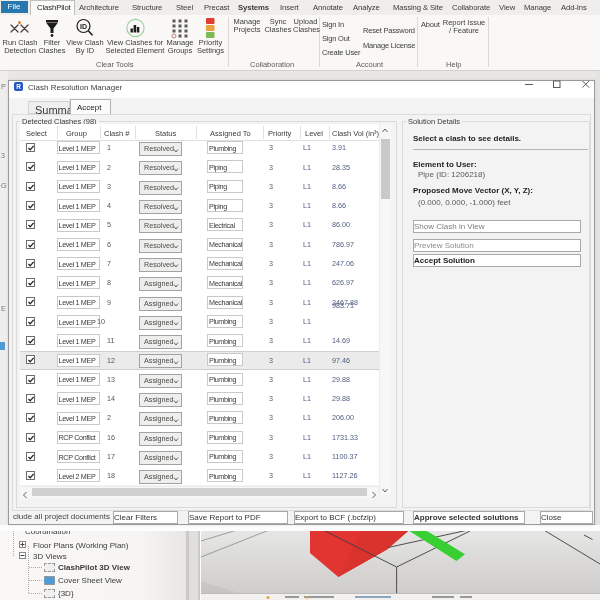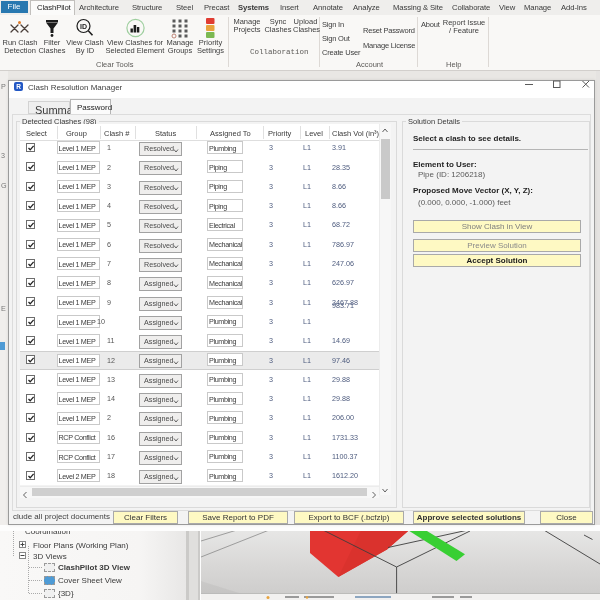--- a/index.html
+++ b/index.html
@@ -10,21 +10,21 @@
 .cb{position:absolute;width:9px;height:9px;background:#fff;border:1px solid #6d6d6d;}
 .cb svg{position:absolute;left:0px;top:0px;}
 .tb{position:absolute;background:#fff;border:1px solid #c9c9c9;font-size:7.2px;letter-spacing:-0.35px;color:#3a3a3a;padding:1.5px 0 0 1px;white-space:nowrap;overflow:hidden;line-height:9px;height:13px;}
 .dd{position:absolute;width:43px;height:14px;background:#efeeed;border:1px solid #a2a2a2;font-size:7.2px;color:#4a4a4a;padding:2px 0 0 4px;line-height:8px;}
 .dd .chev{position:absolute;right:2.5px;top:5.5px;}
 .hdr{position:absolute;top:128.5px;font-size:7.5px;color:#3b3b3b;white-space:nowrap;}
 .gl{position:absolute;font-size:7.5px;color:#5d5b58;white-space:nowrap;}
 .rl{position:absolute;font-size:7.5px;color:#3d3d3d;white-space:nowrap;text-align:center;line-height:8.4px;}
 .al{position:absolute;font-size:7.5px;letter-spacing:-0.2px;color:#3d3d3d;white-space:nowrap;}
 .tab{position:absolute;font-size:7.7px;letter-spacing:-0.1px;color:#3a3a3a;white-space:nowrap;top:3.2px;}
-.btn{position:absolute;background:#fef9c3;border:1px solid #a9a9a9;font-size:8px;color:#333;text-align:center;}
+.btn{position:absolute;background:#ffffff;border:1px solid #a9a9a9;font-size:8px;color:#333;}
 .gb{position:absolute;border:1px solid #dadada;}
 .gbl{position:absolute;font-size:7.5px;color:#3a3a3a;background:#f3f3f3;padding:0 2px;white-space:nowrap;}
 .b{font-weight:bold;}
 .tree{position:absolute;font-size:8px;color:#3b3b3b;white-space:nowrap;}
 </style></head>
 <body>
 
 <div class="abs" style="left:0;top:0;width:600px;height:15px;background:#efeeec;"></div>
 <div class="abs" style="left:0.5px;top:0.5px;width:27px;height:12.5px;background:#2878b0;color:#fff;font-size:8px;text-align:center;line-height:12.5px;">File</div>
 <div class="abs" style="left:30px;top:0px;width:45px;height:15px;background:#fbfbfa;border:1px solid #c2c0bd;border-bottom:none;"></div>
@@ -93,21 +93,21 @@
 <div class="rl" style="left:38px;top:39px;width:28px;">Filter<br>Clashes</div>
 <div class="rl" style="left:66px;top:39px;width:38px;">View Clash<br>By ID</div>
 <div class="rl" style="left:105px;top:39px;width:60px;">View Clashes for<br>Selected Element</div>
 <div class="rl" style="left:166px;top:39px;width:28px;">Manage<br>Groups</div>
 <div class="rl" style="left:196px;top:39px;width:29px;">Priority<br>Settings</div>
 <div class="gl" style="left:96px;top:60px;">Clear Tools</div>
 
 <div class="rl" style="left:231px;top:18px;width:32px;">Manage<br>Projects</div>
 <div class="rl" style="left:264px;top:18px;width:28px;">Sync<br>Clashes</div>
 <div class="rl" style="left:293px;top:18px;width:25px;">Upload<br>Clashes</div>
-<div class="gl" style="left:250px;top:48px;font-family:Liberation Mono, monospace;">Collaboration</div>
+<div class="gl" style="left:250px;top:60px;">Collaboration</div>
 
 <div class="al" style="left:322px;top:20px;">Sign In</div>
 <div class="al" style="left:322px;top:33.5px;">Sign Out</div>
 <div class="al" style="left:322px;top:48px;">Create User</div>
 <div class="al" style="left:363px;top:26px;">Reset Password</div>
 <div class="al" style="left:363px;top:40.5px;">Manage License</div>
 <div class="gl" style="left:356px;top:60px;">Account</div>
 
 <div class="al" style="left:421px;top:19.5px;">About</div>
 <div class="rl" style="left:440px;top:18.5px;width:48px;">Report Issue<br>/ Feature</div>
@@ -199,21 +199,21 @@
 <div class="abs" style="left:28px;top:83px;font-size:8px;color:#3f3f3f;">Clash Resolution Manager</div>
 <svg class="abs" style="left:519px;top:80px;" width="75" height="10" viewBox="0 0 75 10">
   <line x1="6" y1="4.5" x2="14" y2="4.5" stroke="#5a5a5a" stroke-width="1"></line>
   <rect x="34.5" y="1" width="6.5" height="6.5" fill="none" stroke="#5a5a5a" stroke-width="1"></rect>
   <path d="M63.5 1 L70 7.5 M70 1 L63.5 7.5" stroke="#5a5a5a" stroke-width="1"></path>
 </svg>
 
 <div class="abs" style="left:28px;top:101px;width:42px;height:13px;background:#efefef;border:1px solid #d2d2d2;"></div>
 <div class="abs" style="left:35px;top:104px;font-size:11px;color:#3b3b3b;">Summary</div>
 <div class="abs" style="left:70px;top:99px;width:41px;height:16px;background:#fbfbfb;border:1px solid #b4b4b4;border-bottom:none;"></div>
-<div class="abs" style="left:77px;top:103px;font-size:8px;color:#1c1c1c;">Password</div>
+<div class="abs" style="left:77px;top:103px;font-size:8px;color:#1c1c1c;">Accept</div>
 
 <div class="abs" style="left:12px;top:114px;width:579px;height:397px;background:#f3f3f3;border:1px solid #dcdcdc;"></div>
 
 <div class="gb" style="left:16px;top:121px;width:381px;height:387px;"></div>
 <div class="gbl" style="left:20px;top:117px;">Detected Clashes (98)</div>
 
 <div class="abs" style="left:20px;top:124px;width:359px;height:361px;background:#fff;"></div>
 
 <div class="abs" style="left:57px;top:126px;width:1px;height:13px;background:#e0e0e0;"></div>
 <div class="abs" style="left:100px;top:126px;width:1px;height:13px;background:#e0e0e0;"></div>
@@ -294,21 +294,21 @@
     </svg>
   </div>
 <div class="tb" style="left:56.5px;top:218.5px;width:43px;">Level 1 MEP</div>
 <div class="txt" style="left:107px;top:221.4px;color:#565656;">5</div>
 <div class="dd" style="left:139px;top:219.3px;">Resolved<svg class="chev" width="6" height="4" viewBox="0 0 6 4">
       <path d="M1 0.5 L3 3 L5 0.5" stroke="#555" stroke-width="0.9" fill="none"></path>
     </svg></div>
 <div class="tb" style="left:207px;top:218.3px;width:36px;">Electrical</div>
 <div class="txt blu" style="left:269px;top:221.4px;">3</div>
 <div class="txt blu" style="left:303px;top:221.4px;">L1</div>
-<div class="txt blu" style="left:332px;top:221.4px;">68.72</div>
+<div class="txt blu" style="left:332px;top:221.4px;">86.00</div>
 <div class="cb" style="left:26px;top:239.5px;">
     <svg width="8" height="8" viewBox="0 0 8 8">
       <path d="M1.5 4 L3.2 5.8 L6.6 1.8" stroke="#222" stroke-width="1.3" fill="none"></path>
     </svg>
   </div>
 <div class="tb" style="left:56.5px;top:237.8px;width:43px;">Level 1 MEP</div>
 <div class="txt" style="left:107px;top:240.7px;color:#565656;">6</div>
 <div class="dd" style="left:139px;top:238.6px;">Resolved<svg class="chev" width="6" height="4" viewBox="0 0 6 4">
       <path d="M1 0.5 L3 3 L5 0.5" stroke="#555" stroke-width="0.9" fill="none"></path>
     </svg></div>
@@ -477,21 +477,21 @@
     </svg>
   </div>
 <div class="tb" style="left:56.5px;top:469.4px;width:43px;">Level 2 MEP</div>
 <div class="txt" style="left:107px;top:472.3px;color:#565656;">18</div>
 <div class="dd" style="left:139px;top:470.2px;">Assigned<svg class="chev" width="6" height="4" viewBox="0 0 6 4">
       <path d="M1 0.5 L3 3 L5 0.5" stroke="#555" stroke-width="0.9" fill="none"></path>
     </svg></div>
 <div class="tb" style="left:207px;top:469.2px;width:36px;">Plumbing</div>
 <div class="txt blu" style="left:269px;top:472.3px;">3</div>
 <div class="txt blu" style="left:303px;top:472.3px;">L1</div>
-<div class="txt blu" style="left:332px;top:472.3px;">1612.20</div>
+<div class="txt blu" style="left:332px;top:472.3px;">1127.26</div>
 
 <div class="abs" style="left:379px;top:124px;width:12px;height:371px;background:#f7f7f7;border-left:1px solid #ececec;"></div>
 <div class="abs" style="left:379px;top:124px;width:12px;height:14px;"><svg width="12" height="14">
       <path d="M3.5 8 L6 5 L8.5 8" fill="none" stroke="#606060" stroke-width="1"></path>
     </svg></div>
 <div class="abs" style="left:380.5px;top:139px;width:9px;height:60px;background:#c9c9c9;"></div>
 <div class="abs" style="left:379px;top:483px;width:12px;height:14px;"><svg width="12" height="14">
       <path d="M3.5 6 L6 9 L8.5 6" fill="none" stroke="#606060" stroke-width="1"></path>
     </svg></div>
 

